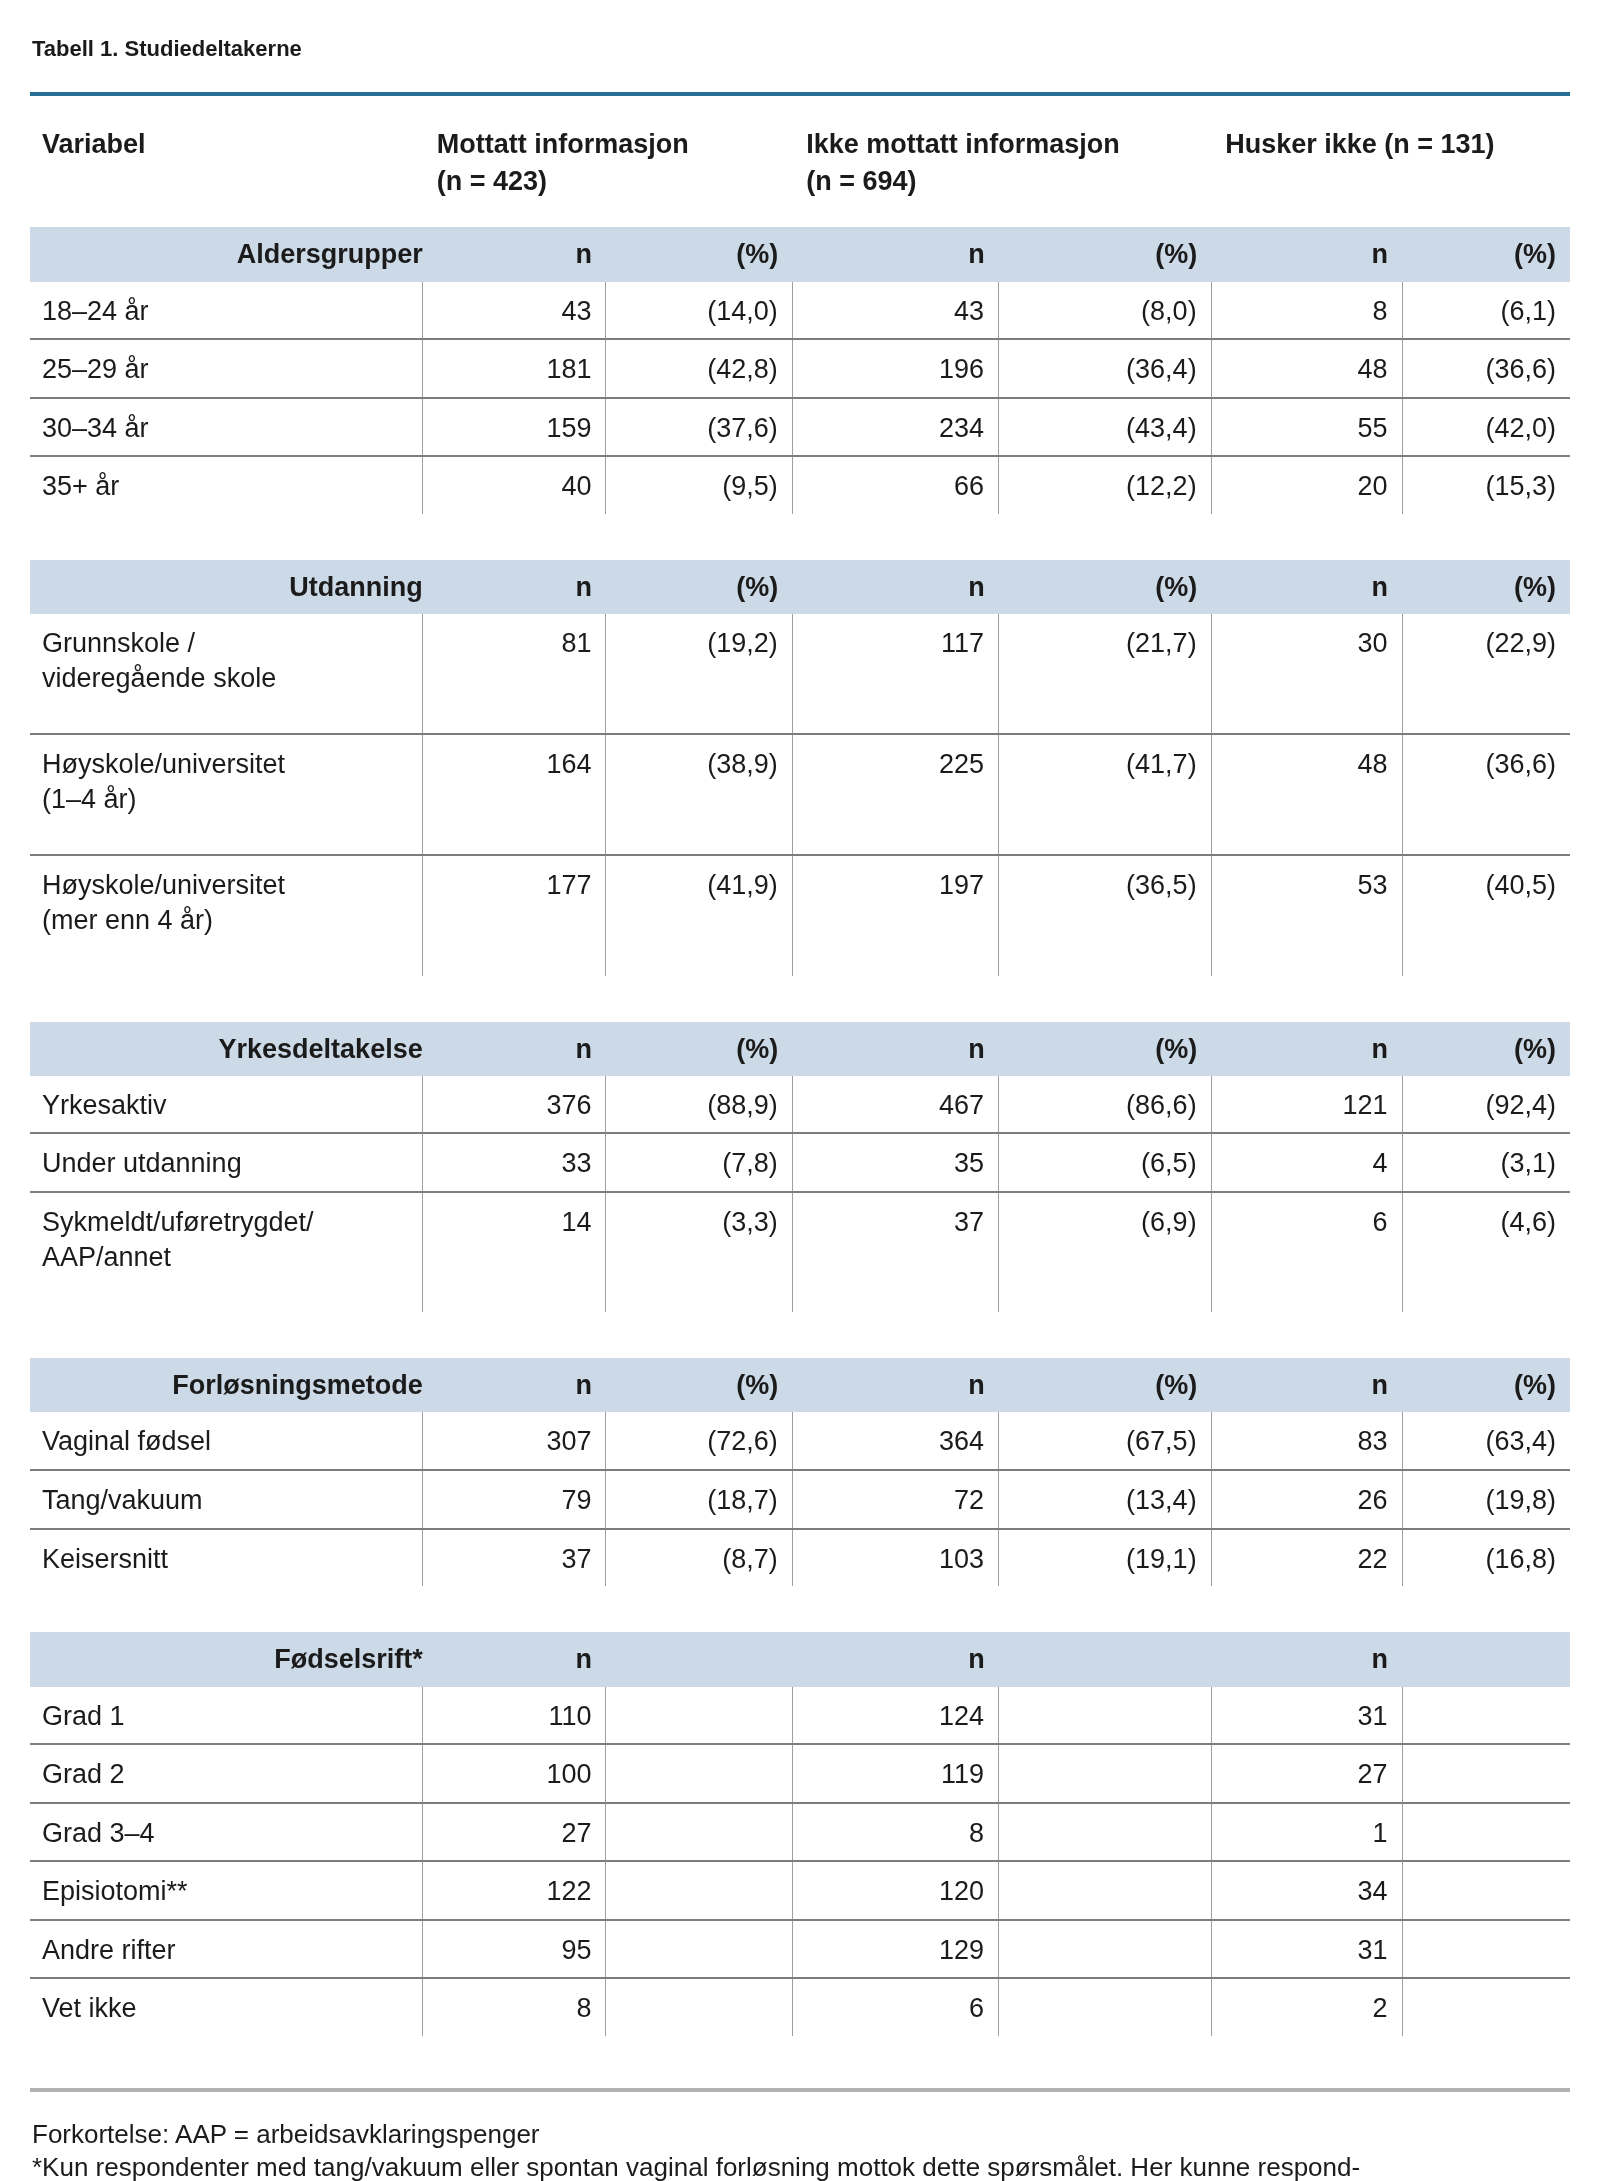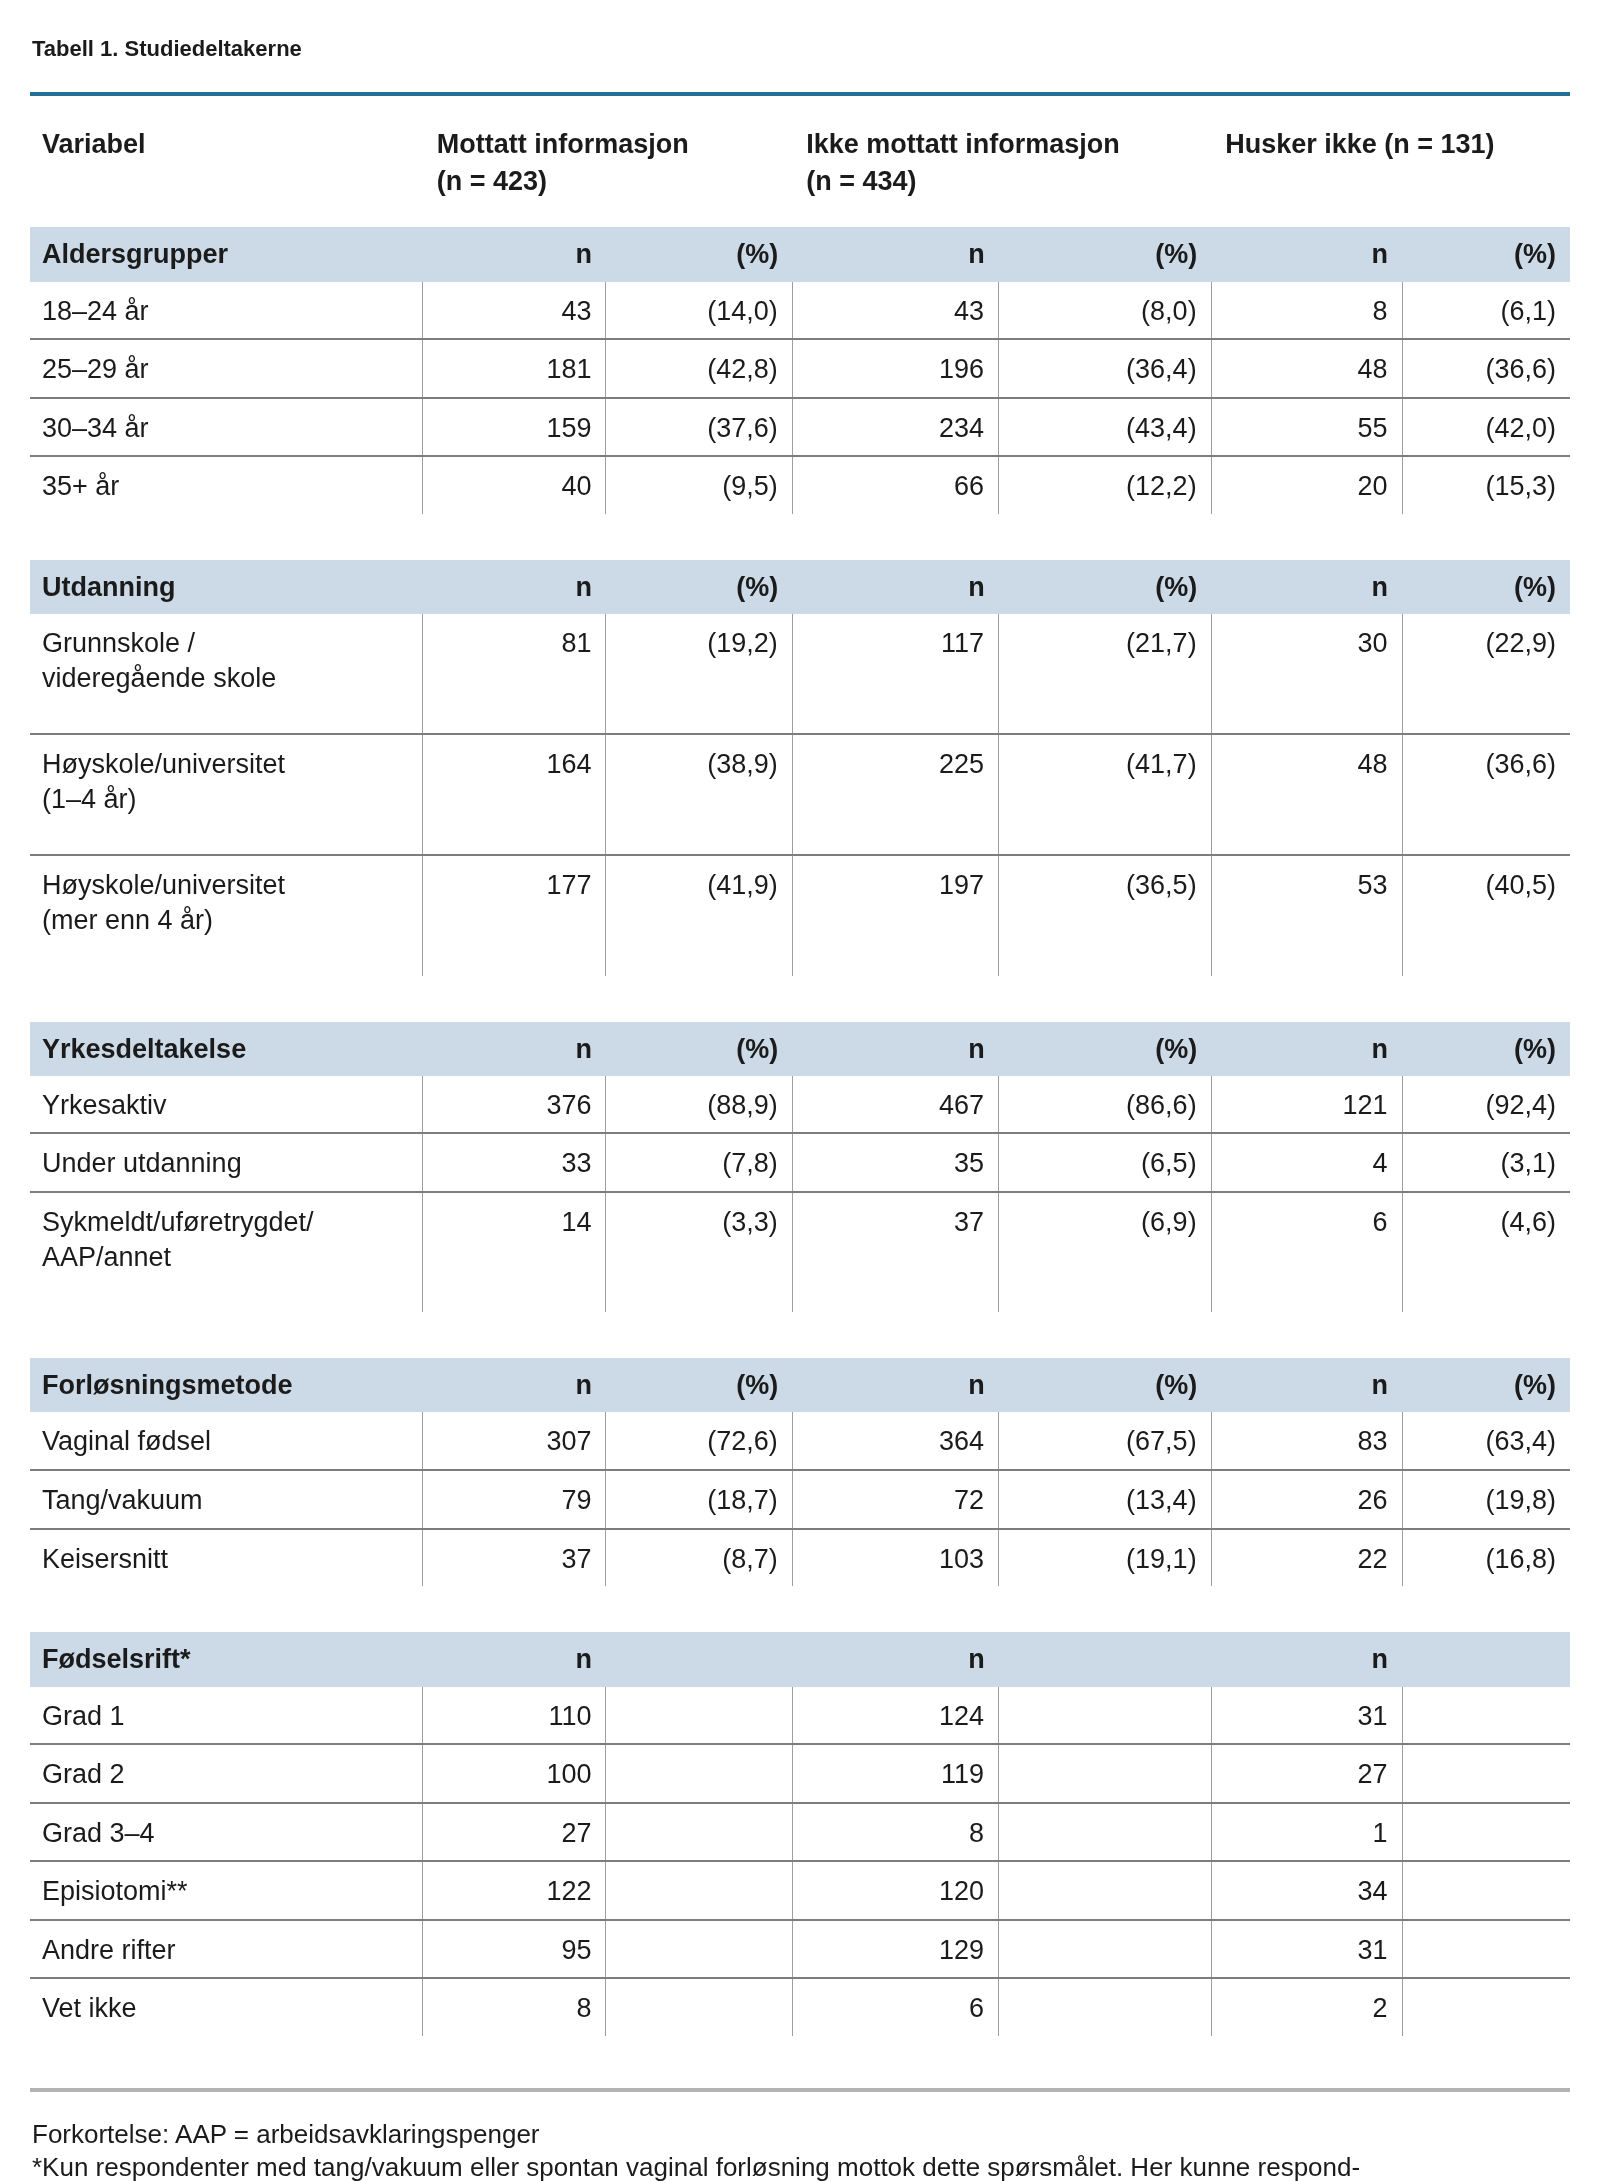--- a/index.html
+++ b/index.html
@@ -27,21 +27,21 @@
     vertical-align:top;font-weight:bold;font-size:27px;line-height:1.35;
     padding:4px 6px 18px 14px;white-space:pre-line;
   }
   .main-header td.variabel{padding-left:12px;}
   .section{margin-bottom:46px;font-size:27px;}
   .section:last-child{margin-bottom:0;}
   .sec-head td{
     background:var(--secbg);font-weight:bold;
     padding:11px 0;line-height:1.2;
   }
-  .sec-head td.sec-name{padding-left:12px;text-align:left;}
+  .sec-head td.sec-name{padding-left:12px;text-align:right;}
   .sec-head td.hdr{text-align:right;padding-right:14px;}
   tr.data td{
     padding:12px 0 10px 0;vertical-align:top;line-height:1.28;
     background:#fff;
   }
   tr.data td.lbl{padding-left:12px;white-space:pre-line;}
   tr.data td.val{text-align:right;padding-right:14px;border-left:1px solid var(--coldiv);}
   tr.data + tr.data td{border-top:2px solid var(--rowborder);}
   tr.data.tall td{padding-bottom:38px;}
   .rule-gray{height:4px;background:var(--footrule);margin-top:52px;margin-bottom:26px;}
@@ -62,21 +62,21 @@
         <col style="width:24.0%">
         <col style="width:27.2%">
         <col style="width:23.3%">
     </colgroup>
     <tbody>
       <tr>
         <td class="variabel">Variabel</td>
         <td class="group">Mottatt informasjon
 (n = 423)</td>
         <td class="group">Ikke mottatt informasjon
-(n = 434)</td>
+(n = 694)</td>
         <td class="group">Husker ikke (n = 131)</td>
       </tr>
     </tbody>
   </table>
 
   <div>
       <table class="section">
         <colgroup>
           <col style="width: 25.5%;">
           <col style="width: 11.9%;">

